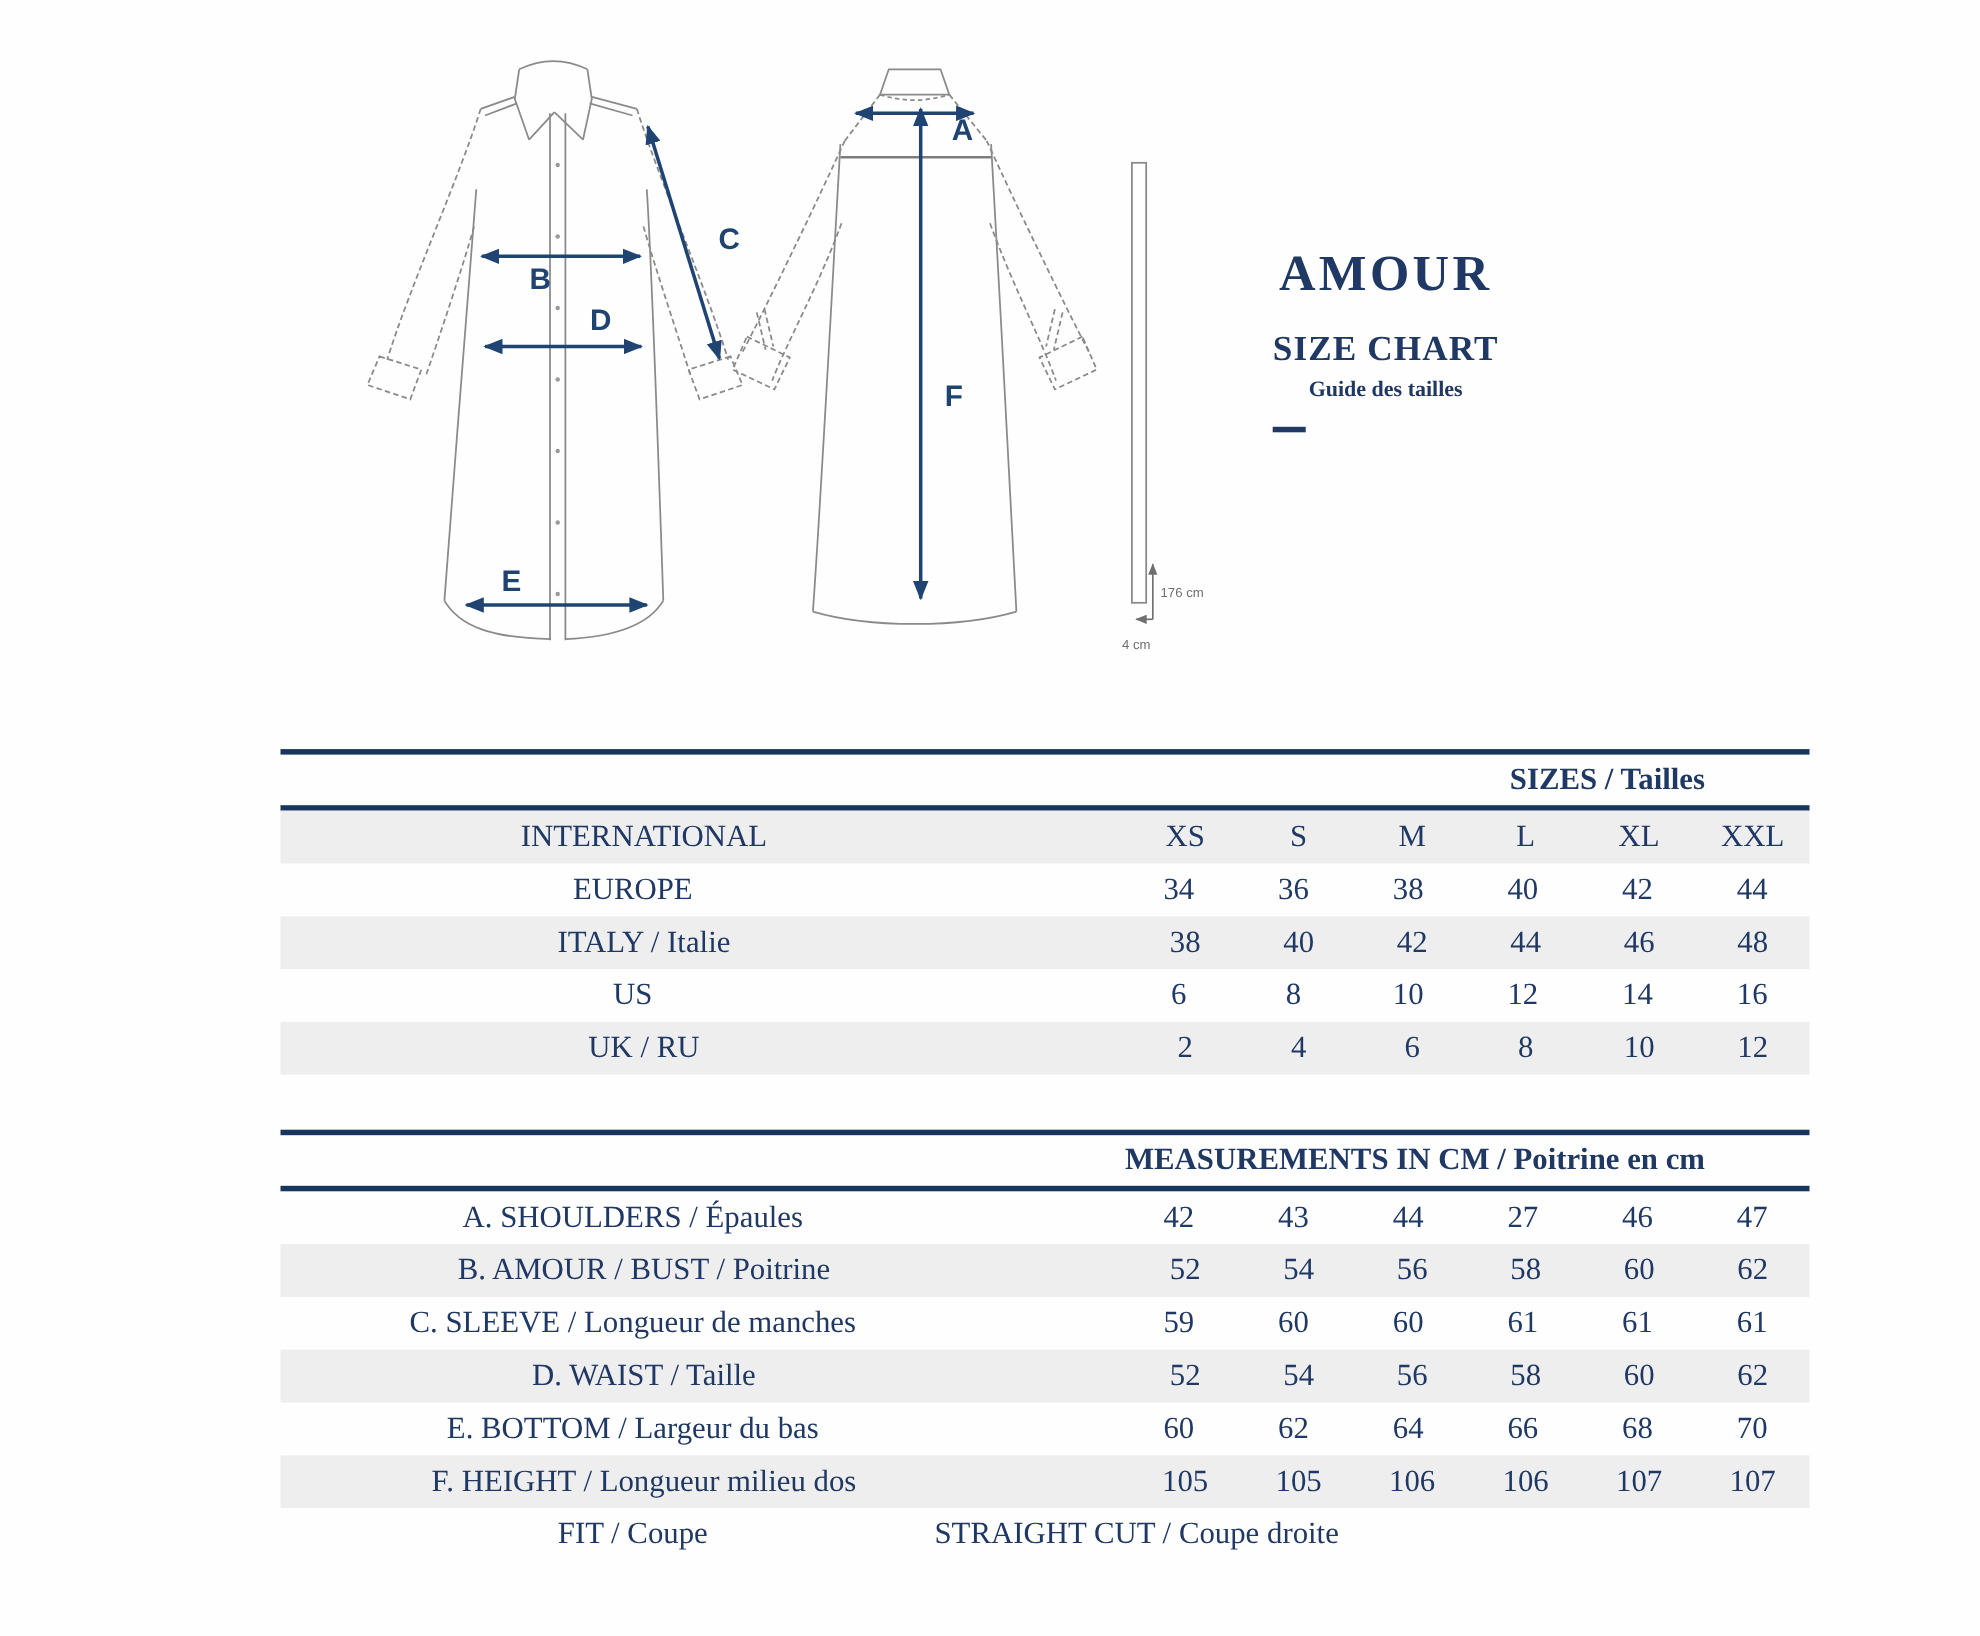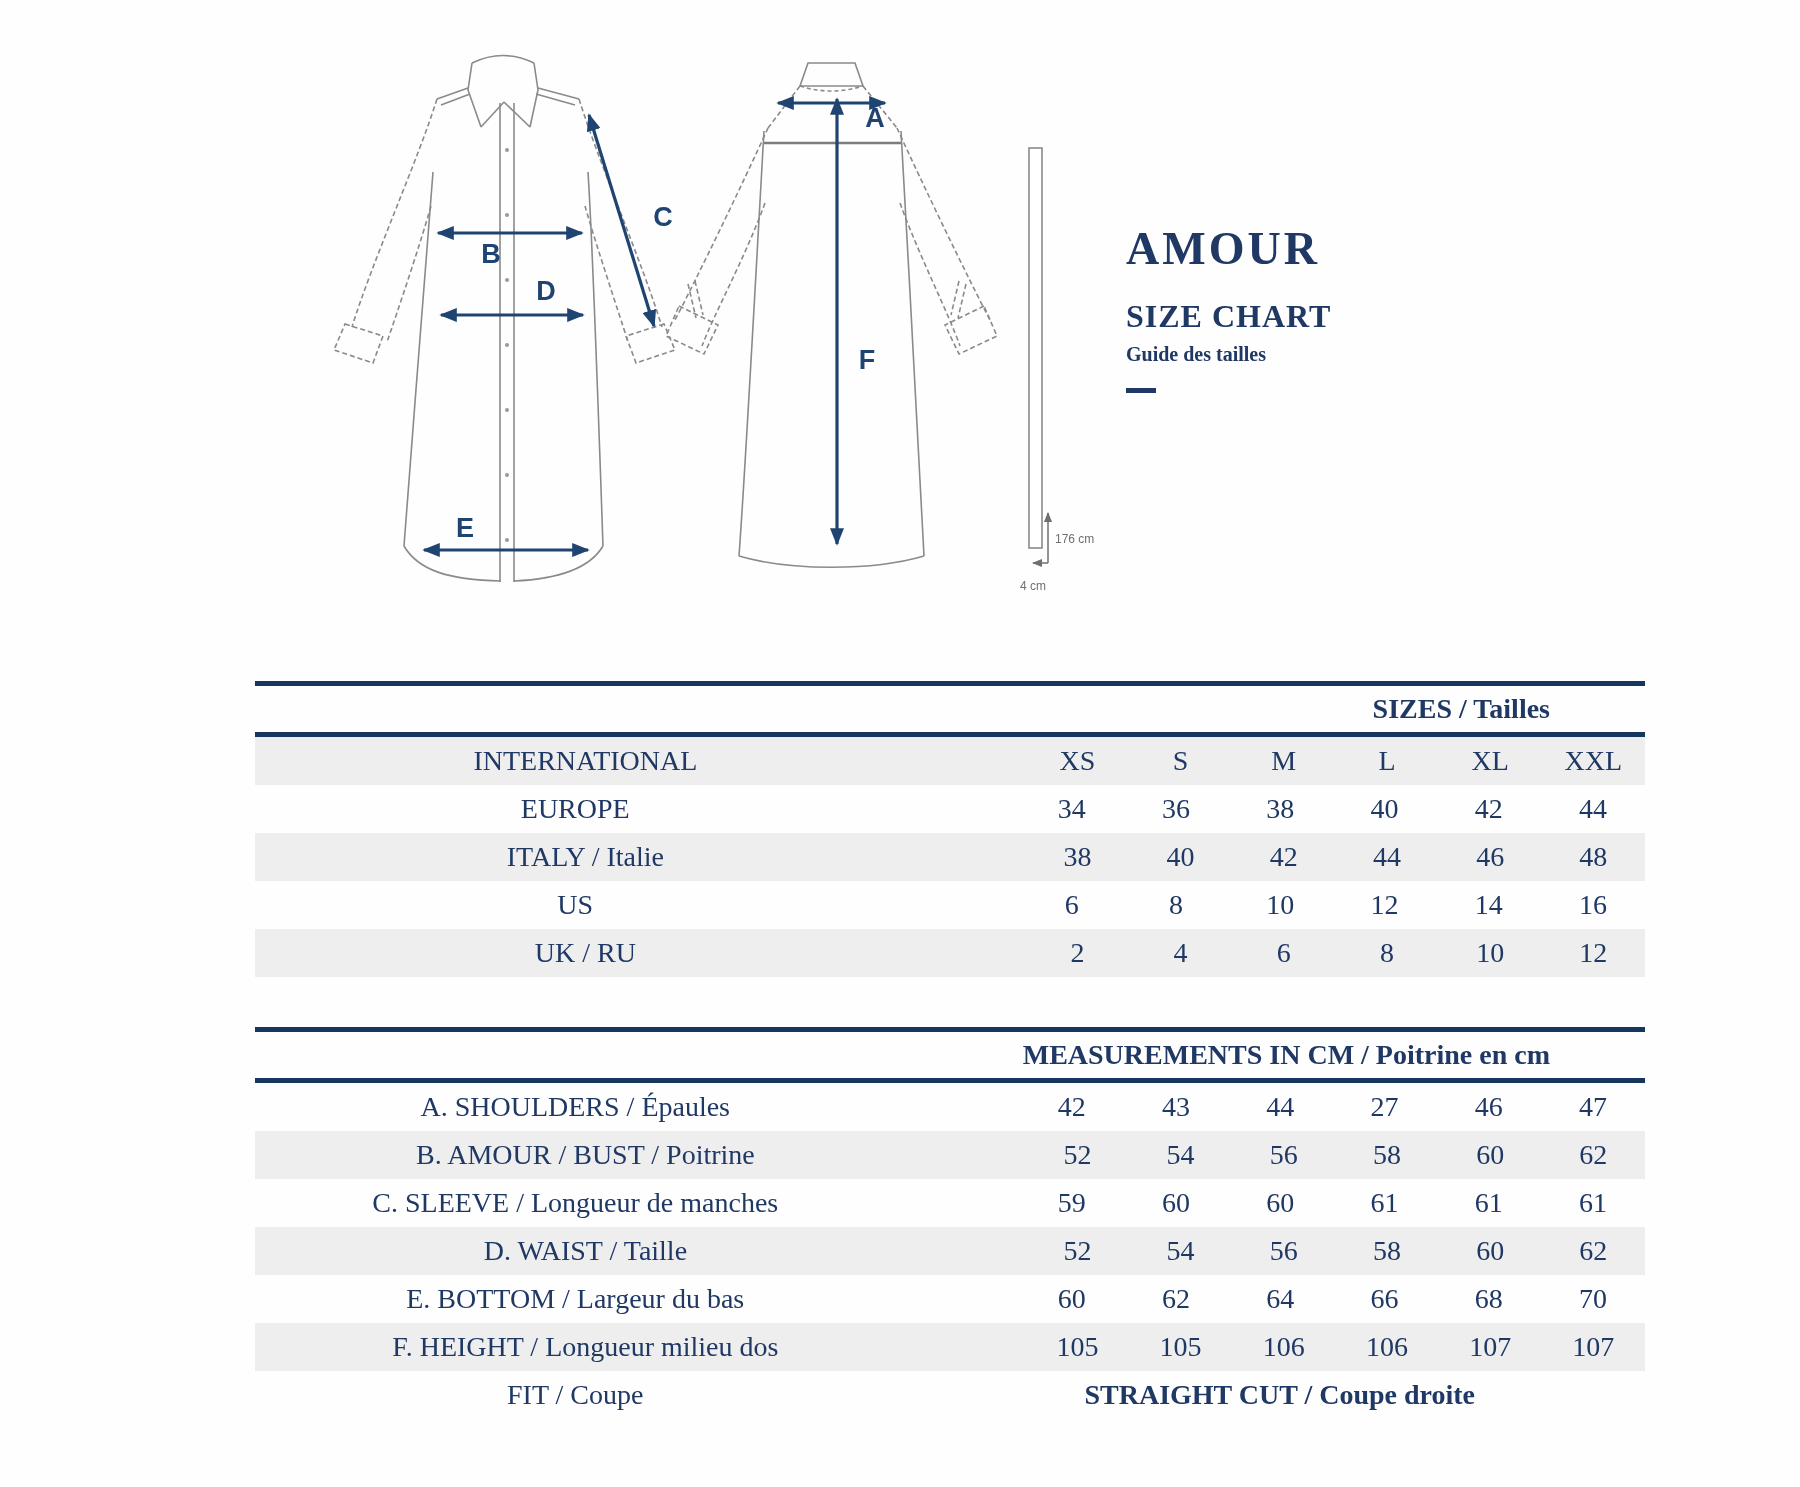--- a/index.html
+++ b/index.html
@@ -1,36 +1,36 @@
 <!DOCTYPE html>
 <html style="--navy: #1f3864; --rule: #17365d; --stripe: #eeeeee; --arrow: #1f4472;"><head>
 <meta charset="utf-8">
 <style>
   html,body{margin:0;padding:0;background:#ffffff;}
   .page{position:relative;width:1800px;height:1487px;background:#fefefe;overflow:hidden;
         font-family:"Liberation Serif",serif;}
   svg{position:absolute;left:0;top:0;}
   
-  .titleblock{position:absolute;left:1126px;top:224px;color:var(--navy,#1f3864);}
+  .titleblock{position:absolute;left:1157px;top:224px;color:var(--navy,#1f3864);text-align:center;}
   .brand{font-size:46px;font-weight:bold;letter-spacing:3px;line-height:50px;}
   .sc-title{font-size:32px;font-weight:bold;letter-spacing:1px;margin-top:24px;}
   .sc-sub{font-size:20px;margin-top:8px;font-weight:bold;}
   .dash{width:30px;height:5px;background:var(--navy,#1f3864);margin-top:22px;}
   
   .tables{position:absolute;left:255px;top:681px;width:1390px;color:var(--navy,#1f3864);}
   .theader{border-top:5px solid var(--rule,#17365d);border-bottom:5px solid var(--rule,#17365d);
            padding:6px 0;}
   .theader .t{display:block;text-align:right;position:relative;left:-95px;
               font-size:28px;font-weight:bold;line-height:34px;}
   .trow{display:flex;align-items:center;height:48px;}
   .trow.shaded{background:var(--stripe,#eeeeee);padding-left:14px;}
   .tcell{font-size:28px;color:var(--navy,#1f3864);}
   .lbl{width:55%;text-align:center;position:relative;left:-62px;}
   .val{width:7.5%;text-align:center;}
-  .fitval{width:45%;text-align:right;position:relative;left:-170px;font-weight:bold;}
+  .fitval{width:45%;text-align:left;position:relative;left:-170px;}
   .gap{height:50px;}
   
   .measure-letter{font-family:"Liberation Sans",sans-serif;font-weight:bold;font-size:27px;
                   fill:var(--arrow,#1f4472);}
   .ruler-note{font-family:"Liberation Sans",sans-serif;font-size:12px;fill:#6f6f6f;}
 </style>
 </head>
 <body>
 
 <div class="page">

